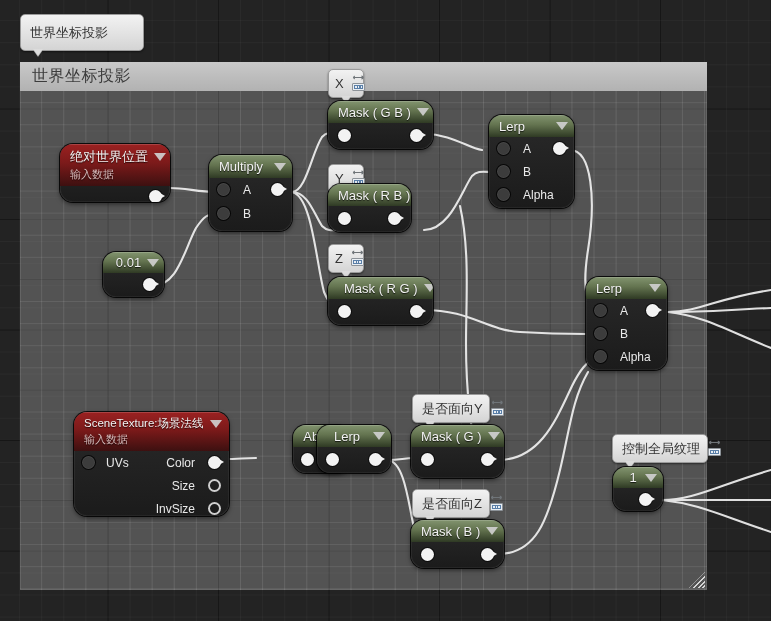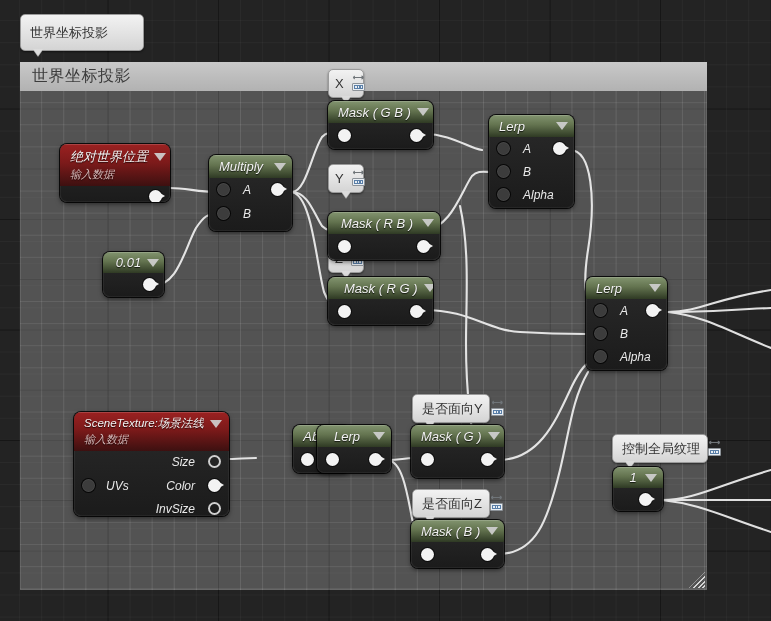--- a/index.html
+++ b/index.html
@@ -64,25 +64,25 @@
      width:9px;height:4px;
      background:
        repeating-linear-gradient(to right,#5a7fa8 0 1.3px,transparent 1.3px 2.6px),
        repeating-linear-gradient(to bottom,#5a7fa8 0 1.3px,transparent 1.3px 2.6px);}
   .bubble .tail{position:absolute;bottom:-6px;left:12px;width:0;height:0;
      border-left:5px solid transparent;border-right:5px solid transparent;
      border-top:7px solid #dcdcdc;
      filter:drop-shadow(0 1px 0 #9a9a9a);}
 
   
-  .node{position:absolute;border-radius:7px;
+  .node{position:absolute;border-radius:13px;
      background:linear-gradient(to bottom,#2a2a2a 0%,#1b1b1b 100%);
      box-shadow:0 0 0 1px rgba(0,0,0,.85), 0 2px 5px rgba(0,0,0,.55),
                 inset 0 0 0 1px rgba(255,255,255,.05);
-     overflow:hidden;font-style:italic;}
+     overflow:hidden;}
   .nhead{position:relative;height:23px;display:flex;align-items:center;
      padding:0 6px 0 10px;
      background:linear-gradient(to bottom,#82946f 0%,#63734f 45%,#2f3a24 100%);
      box-shadow:inset 0 1px 0 rgba(255,255,255,.16);}
   .nhead.center{justify-content:center;padding-left:14px;}
   .ntitle{font-size:13px;color:#f2f2f2;white-space:nowrap;
      text-shadow:0 1px 1px rgba(0,0,0,.75);flex:1 1 auto;}
   .ntitle.c{text-align:center;}
   .caret{width:0;height:0;flex:0 0 auto;margin-left:6px;
      border-left:6px solid transparent;border-right:6px solid transparent;
@@ -284,21 +284,21 @@
       <span class="caret"></span>
     </div>
     <div class="nbody">
       <div class="rowpair" style="height:24px;">
         <span class="pin filled pinleft" style="top:6px;left:10px;"></span>
         <span class="pin filled arrow pinright" style="top:6px;right:10px;"></span>
       </div>
     </div>
   </div>
 
-  <div class="node" style="left:328px;top:212px;width:112px;height:48px;">
+  <div class="node" style="left:328px;top:184px;width:83px;height:48px;">
     <div class="nhead" style="height:22px;">
       <span class="ntitle c">Mask ( R B )</span>
       <span class="caret"></span>
     </div>
     <div class="nbody">
       <div class="rowpair" style="height:24px;">
         <span class="pin filled pinleft" style="top:6px;left:10px;"></span>
         <span class="pin filled arrow pinright" style="top:6px;right:10px;"></span>
       </div>
     </div>
@@ -363,31 +363,31 @@
 
   <div class="node" style="left:74px;top:412px;width:155px;height:104px;">
     <div class="nhead red">
       <div class="row1">
         <span class="ntitle" style="font-size:11.5px;">SceneTexture:场景法线</span>
         <span class="caret"></span>
       </div>
       <div class="sub">输入数据</div>
     </div>
     <div class="nbody">
-      <div class="rowpair" style="height:23px;">
-        <span class="plabel r" style="position:absolute;right:27px;top:4px;">Size</span>
-        <span class="pin ring pinright" style="top:4px;"></span>
-      </div>
       <div class="rowpair" style="height:24px;">
         <span class="pin empty pinleft" style="top:5px;"></span>
         <span class="plabel" style="position:absolute;left:25px;top:5px;">UVs</span>
         <span class="plabel r" style="position:absolute;right:27px;top:5px;">Color</span>
         <span class="pin filled arrow pinright" style="top:5px;"></span>
       </div>
       <div class="rowpair" style="height:23px;">
+        <span class="plabel r" style="position:absolute;right:27px;top:4px;">Size</span>
+        <span class="pin ring pinright" style="top:4px;"></span>
+      </div>
+      <div class="rowpair" style="height:23px;">
         <span class="plabel r" style="position:absolute;right:27px;top:4px;">InvSize</span>
         <span class="pin ring pinright" style="top:4px;"></span>
       </div>
     </div>
   </div>
 
   <div class="node" style="left:250px;top:425px;width:57px;height:48px;margin-left:43px;">
     <div class="nhead" style="height:22px;">
       <span class="ntitle c">Abs</span>
       <span class="caret"></span>

